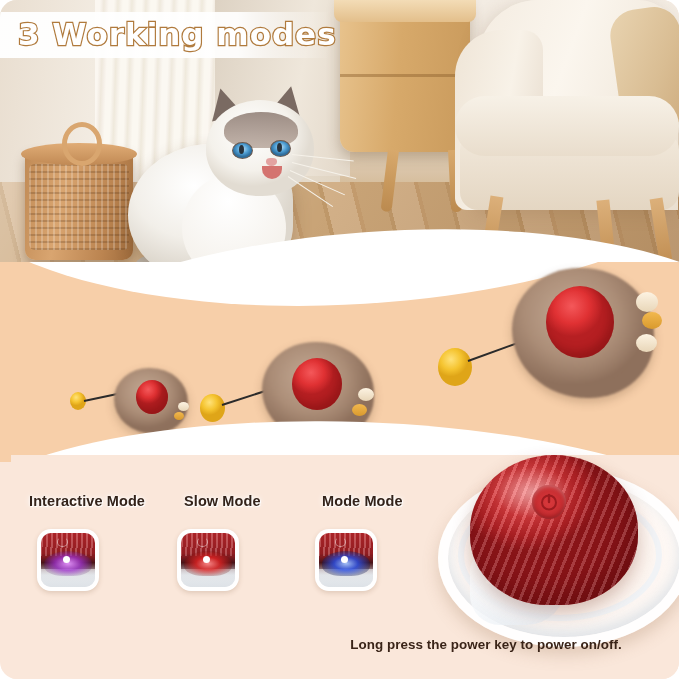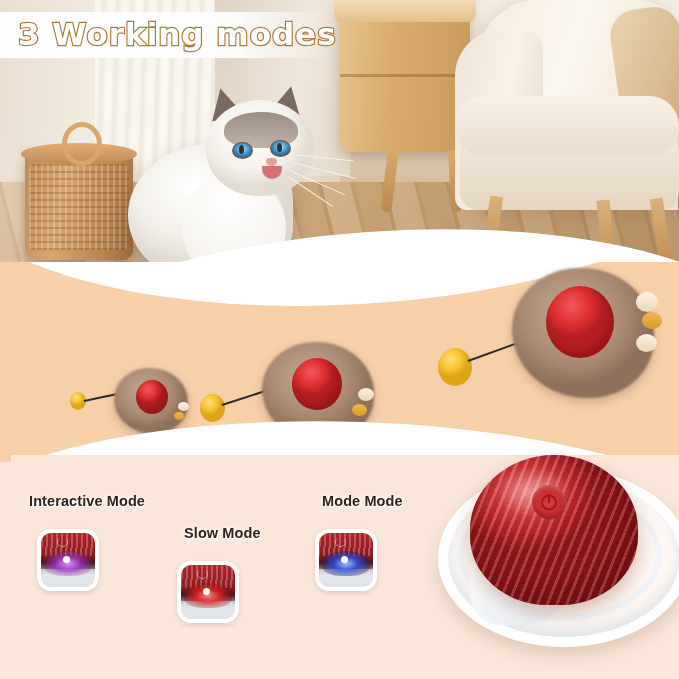--- a/index.html
+++ b/index.html
@@ -1,18 +1,18 @@
 <!DOCTYPE html>
 <html><head>
 <meta charset="utf-8">
 <style>
   html,body{margin:0;padding:0;background:#fff;}
   body{font-family:"Liberation Sans",sans-serif;}
 
-  #page{position:relative;width:679px;height:679px;overflow:hidden;background:#FAE7DA;}
+  #page{position:relative;width:679px;height:679px;overflow:hidden;background:#FAE7DA;border-radius:17px;}
 
   
   .hero{position:absolute;left:0;top:0;width:679px;height:300px;overflow:hidden;}
   .hero-bg{position:absolute;inset:0;
     background:
       linear-gradient(180deg,#f3ece3 0%,#ece2d5 34%,#e3d4c0 46%,#d9c3a6 58%,#caa877 74%,#bb9462 100%);
   }
   
   .wall{position:absolute;left:0;top:0;width:340px;height:182px;
     background:linear-gradient(95deg,#e9ded0 0%,#f2ebe1 28%,#fbf7f0 48%,#eee6da 70%,#e0d4c2 100%);}
@@ -281,21 +281,21 @@
         <div class="thumb-in">
           <div class="thumb-rib"></div>
           <div class="thumb-smile"></div>
           <div class="thumb-base"></div>
           <div class="thumb-dome" style="background:radial-gradient(closest-side,rgba(230,150,255,.95),rgba(160,50,210,.75) 55%,rgba(90,20,120,.2));"></div>
           <div class="thumb-led"></div>
         </div>
       </div>
     </div>
 
-    <div class="mode" style="left:140px;top:0;width:160px;height:160px;margin-top:32px;">
+    <div class="mode" style="left:140px;top:0;width:160px;height:160px;">
       <div class="mode-label" style="left:33px;top:38px;">Slow Mode</div>
       <div class="thumb" style="left:26px;top:74px;">
         <div class="thumb-in">
           <div class="thumb-rib"></div>
           <div class="thumb-smile"></div>
           <div class="thumb-base"></div>
           <div class="thumb-dome" style="background:radial-gradient(closest-side,rgba(255,140,140,.95),rgba(225,35,35,.8) 50%,rgba(120,10,10,.25));"></div>
           <div class="thumb-led"></div>
         </div>
       </div>
@@ -326,15 +326,16 @@
       <div class="pwr">
         <svg width="20" height="20" viewBox="0 0 20 20">
           <circle cx="10" cy="10.5" r="7" fill="none" stroke="#9d1b1f" stroke-width="2"></circle>
           <line x1="10" y1="3" x2="10" y2="10" stroke="#9d1b1f" stroke-width="2.4" stroke-linecap="round"></line>
         </svg>
       </div>
     </div>
   </div>
 
   <div class="instr">
+    <div>Long press the power key to power on/off.</div>
   </div>
 
 </div>
 
 </body></html>

